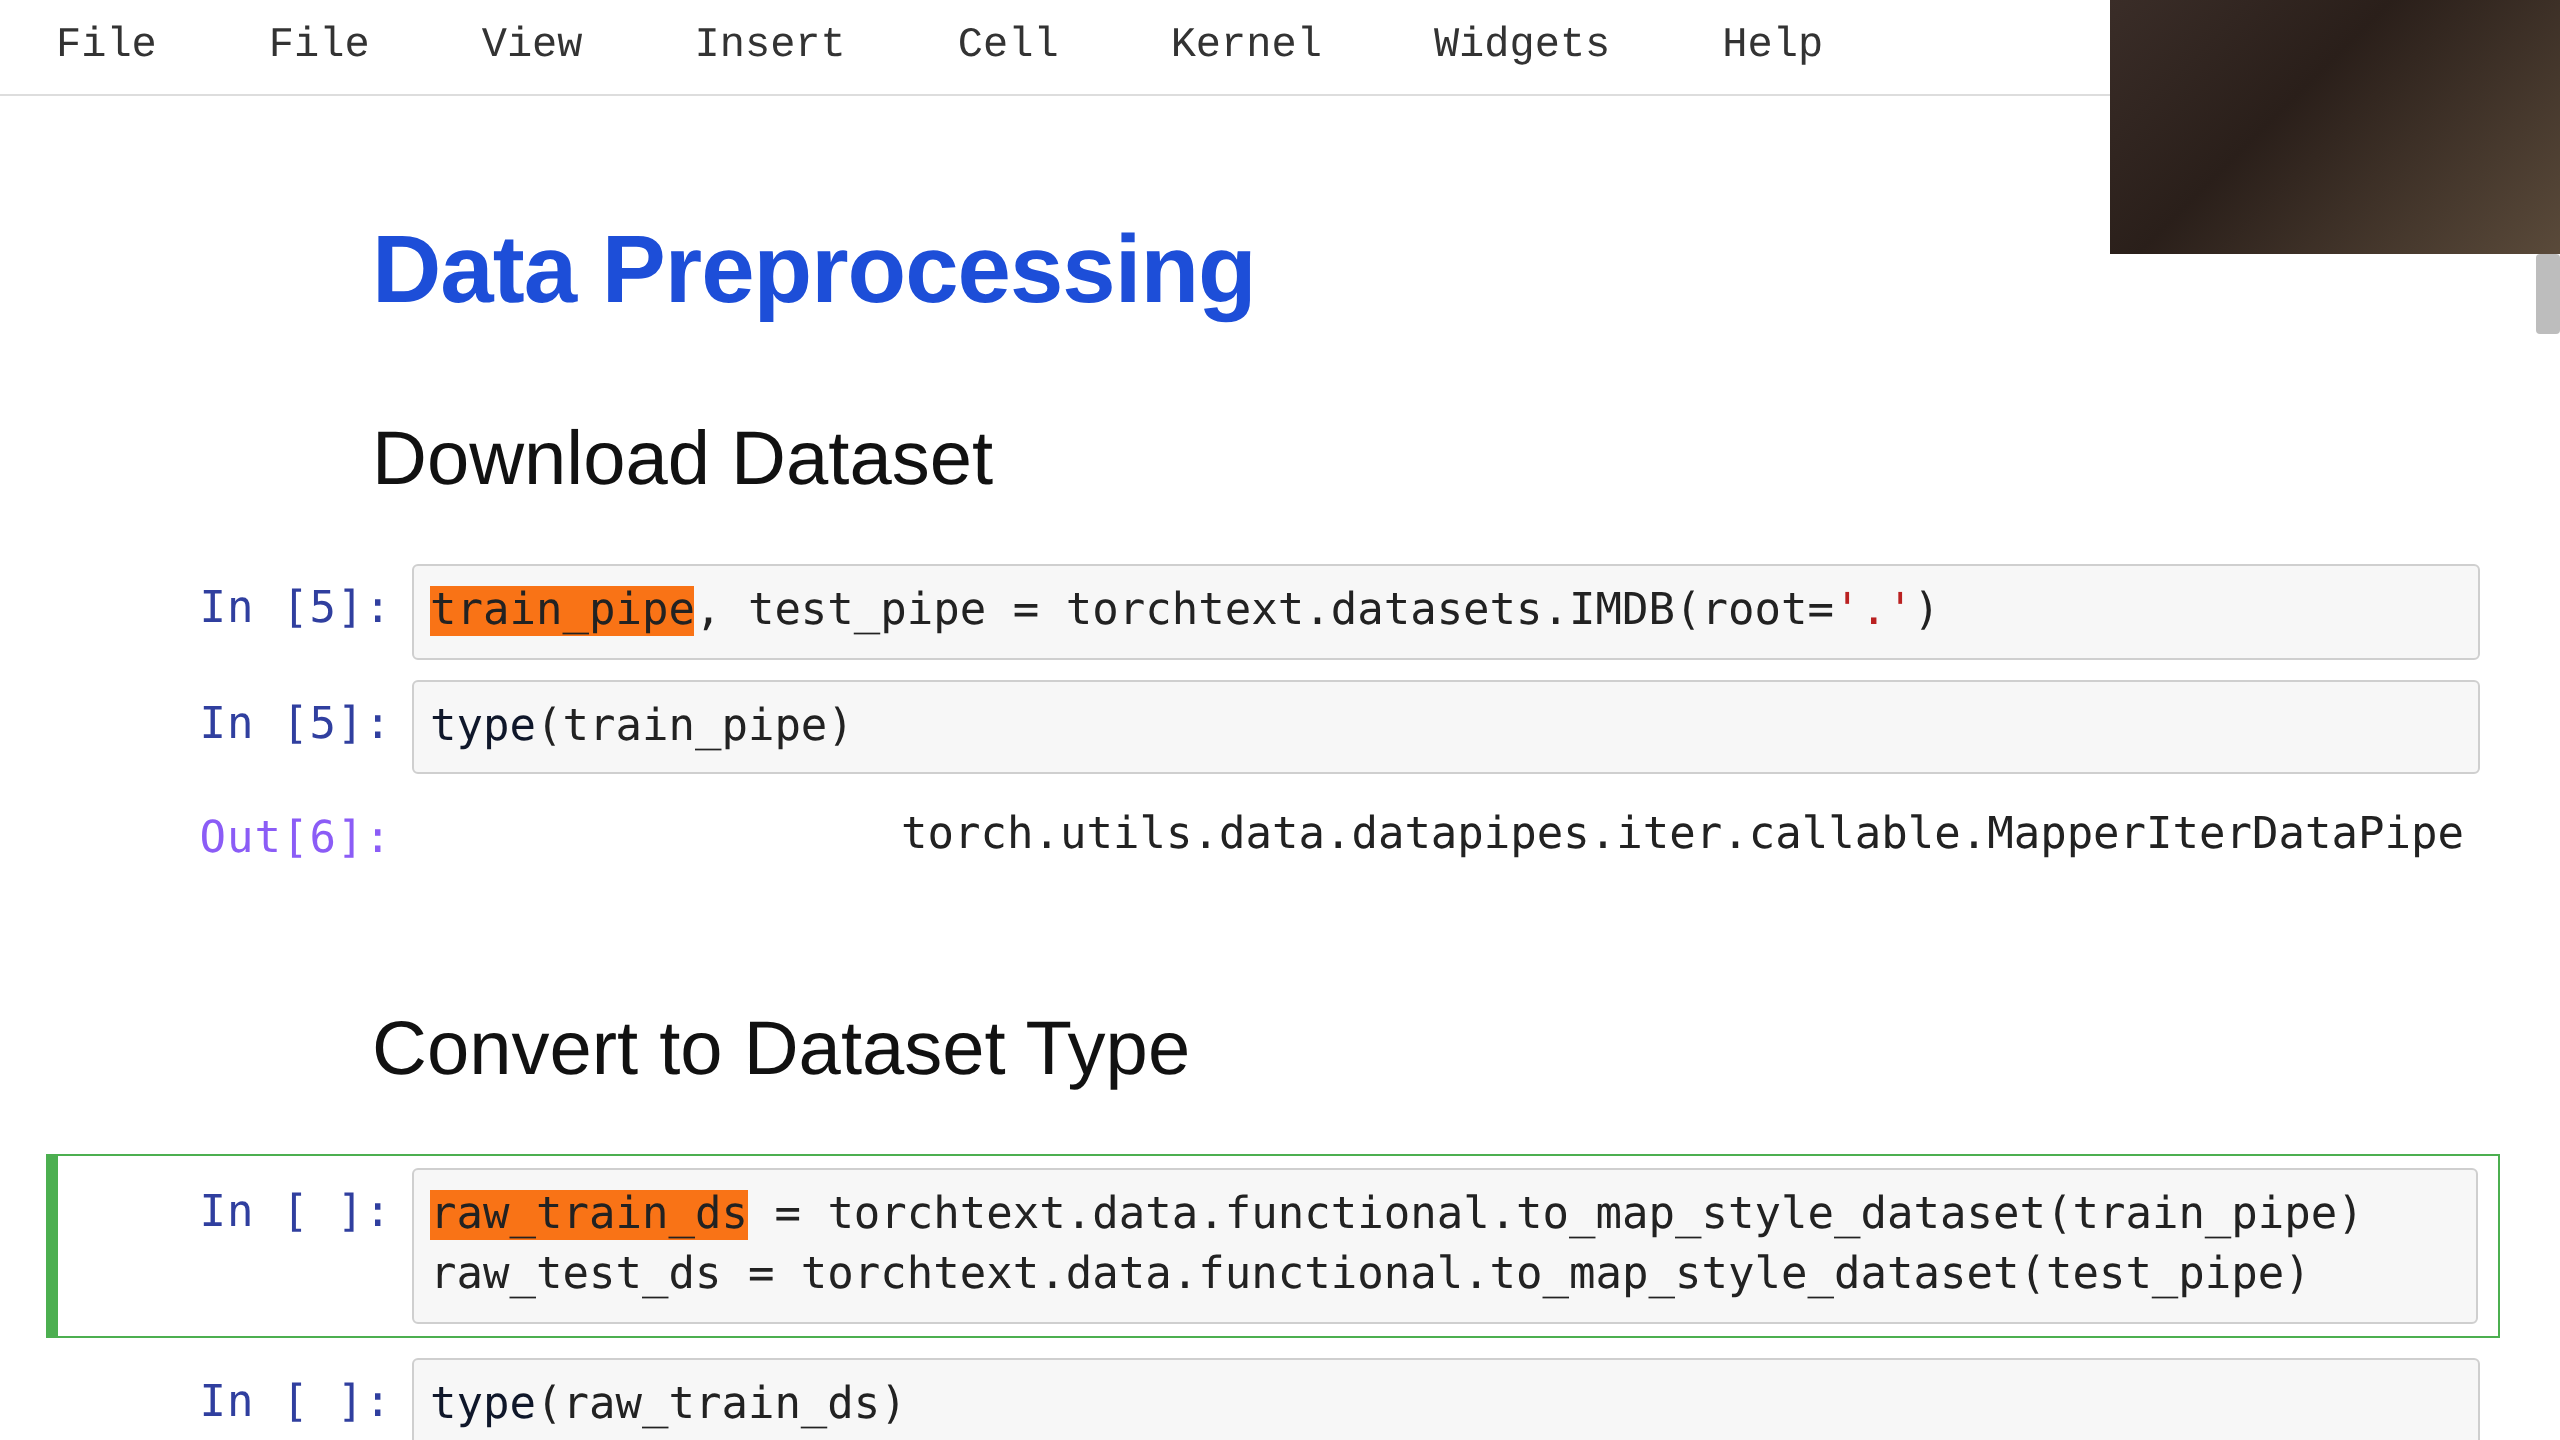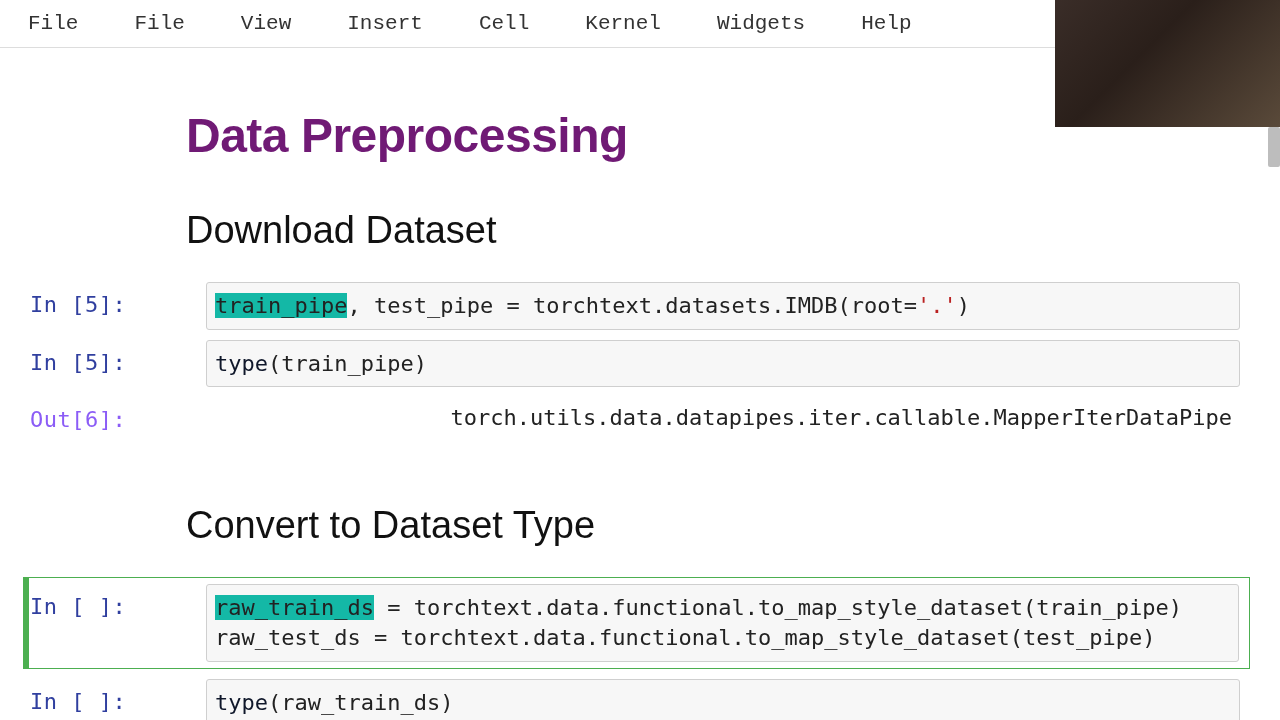--- a/index.html
+++ b/index.html
@@ -96,21 +96,21 @@
 
   .cell-wrap {
     margin: 0 30px 0 30px;
   }
 
   h1.nb {
     font-size: 48px;
     font-weight: 800;
     margin: 60px 0 46px 186px;
     letter-spacing: -0.5px;
-    color: #701a75;
+    color: #1d4ed8;
   }
   h2.nb {
     font-size: 38px;
     font-weight: 400;
     margin: 0 0 30px 186px;
     color: #111;
   }
 
   .code-cell {
     display: flex;
@@ -120,20 +120,21 @@
   .code-cell.selected {
     border: 1px solid #4CAF50;
     border-left: 6px solid #4CAF50;
     margin-left: -7px;
     padding: 6px 0 6px 1px;
   }
 
   .prompt {
     width: 176px;
     min-width: 176px;
+    text-align: right;
     padding: 10px 10px 0 0;
     font-family: "DejaVu Sans Mono", Menlo, Consolas, monospace;
     font-size: 22px;
     color: #303F9F;
     letter-spacing: 0.5px;
   }
   .prompt.out { color: #8b5cf6; }
 
   .code-box {
     flex: 1;
@@ -143,21 +144,21 @@
     background: #f7f7f7;
     padding: 8px 8px;
     font-family: "DejaVu Sans Mono", Menlo, Consolas, monospace;
     font-size: 22px;
     line-height: 1.35;
     color: #222;
     white-space: pre;
     overflow: hidden;
   }
   .code-box .hl-sel {
-    background: #14b8a6;
+    background: #f97316;
   }
   .code-box .kw { color: #0f172a; }
   .code-box .str { color: #BA2121; }
 
   .output-text {
     flex: 1;
     margin-right: 10px;
     padding: 8px 8px;
     font-family: "DejaVu Sans Mono", Menlo, Consolas, monospace;
     font-size: 22px;

